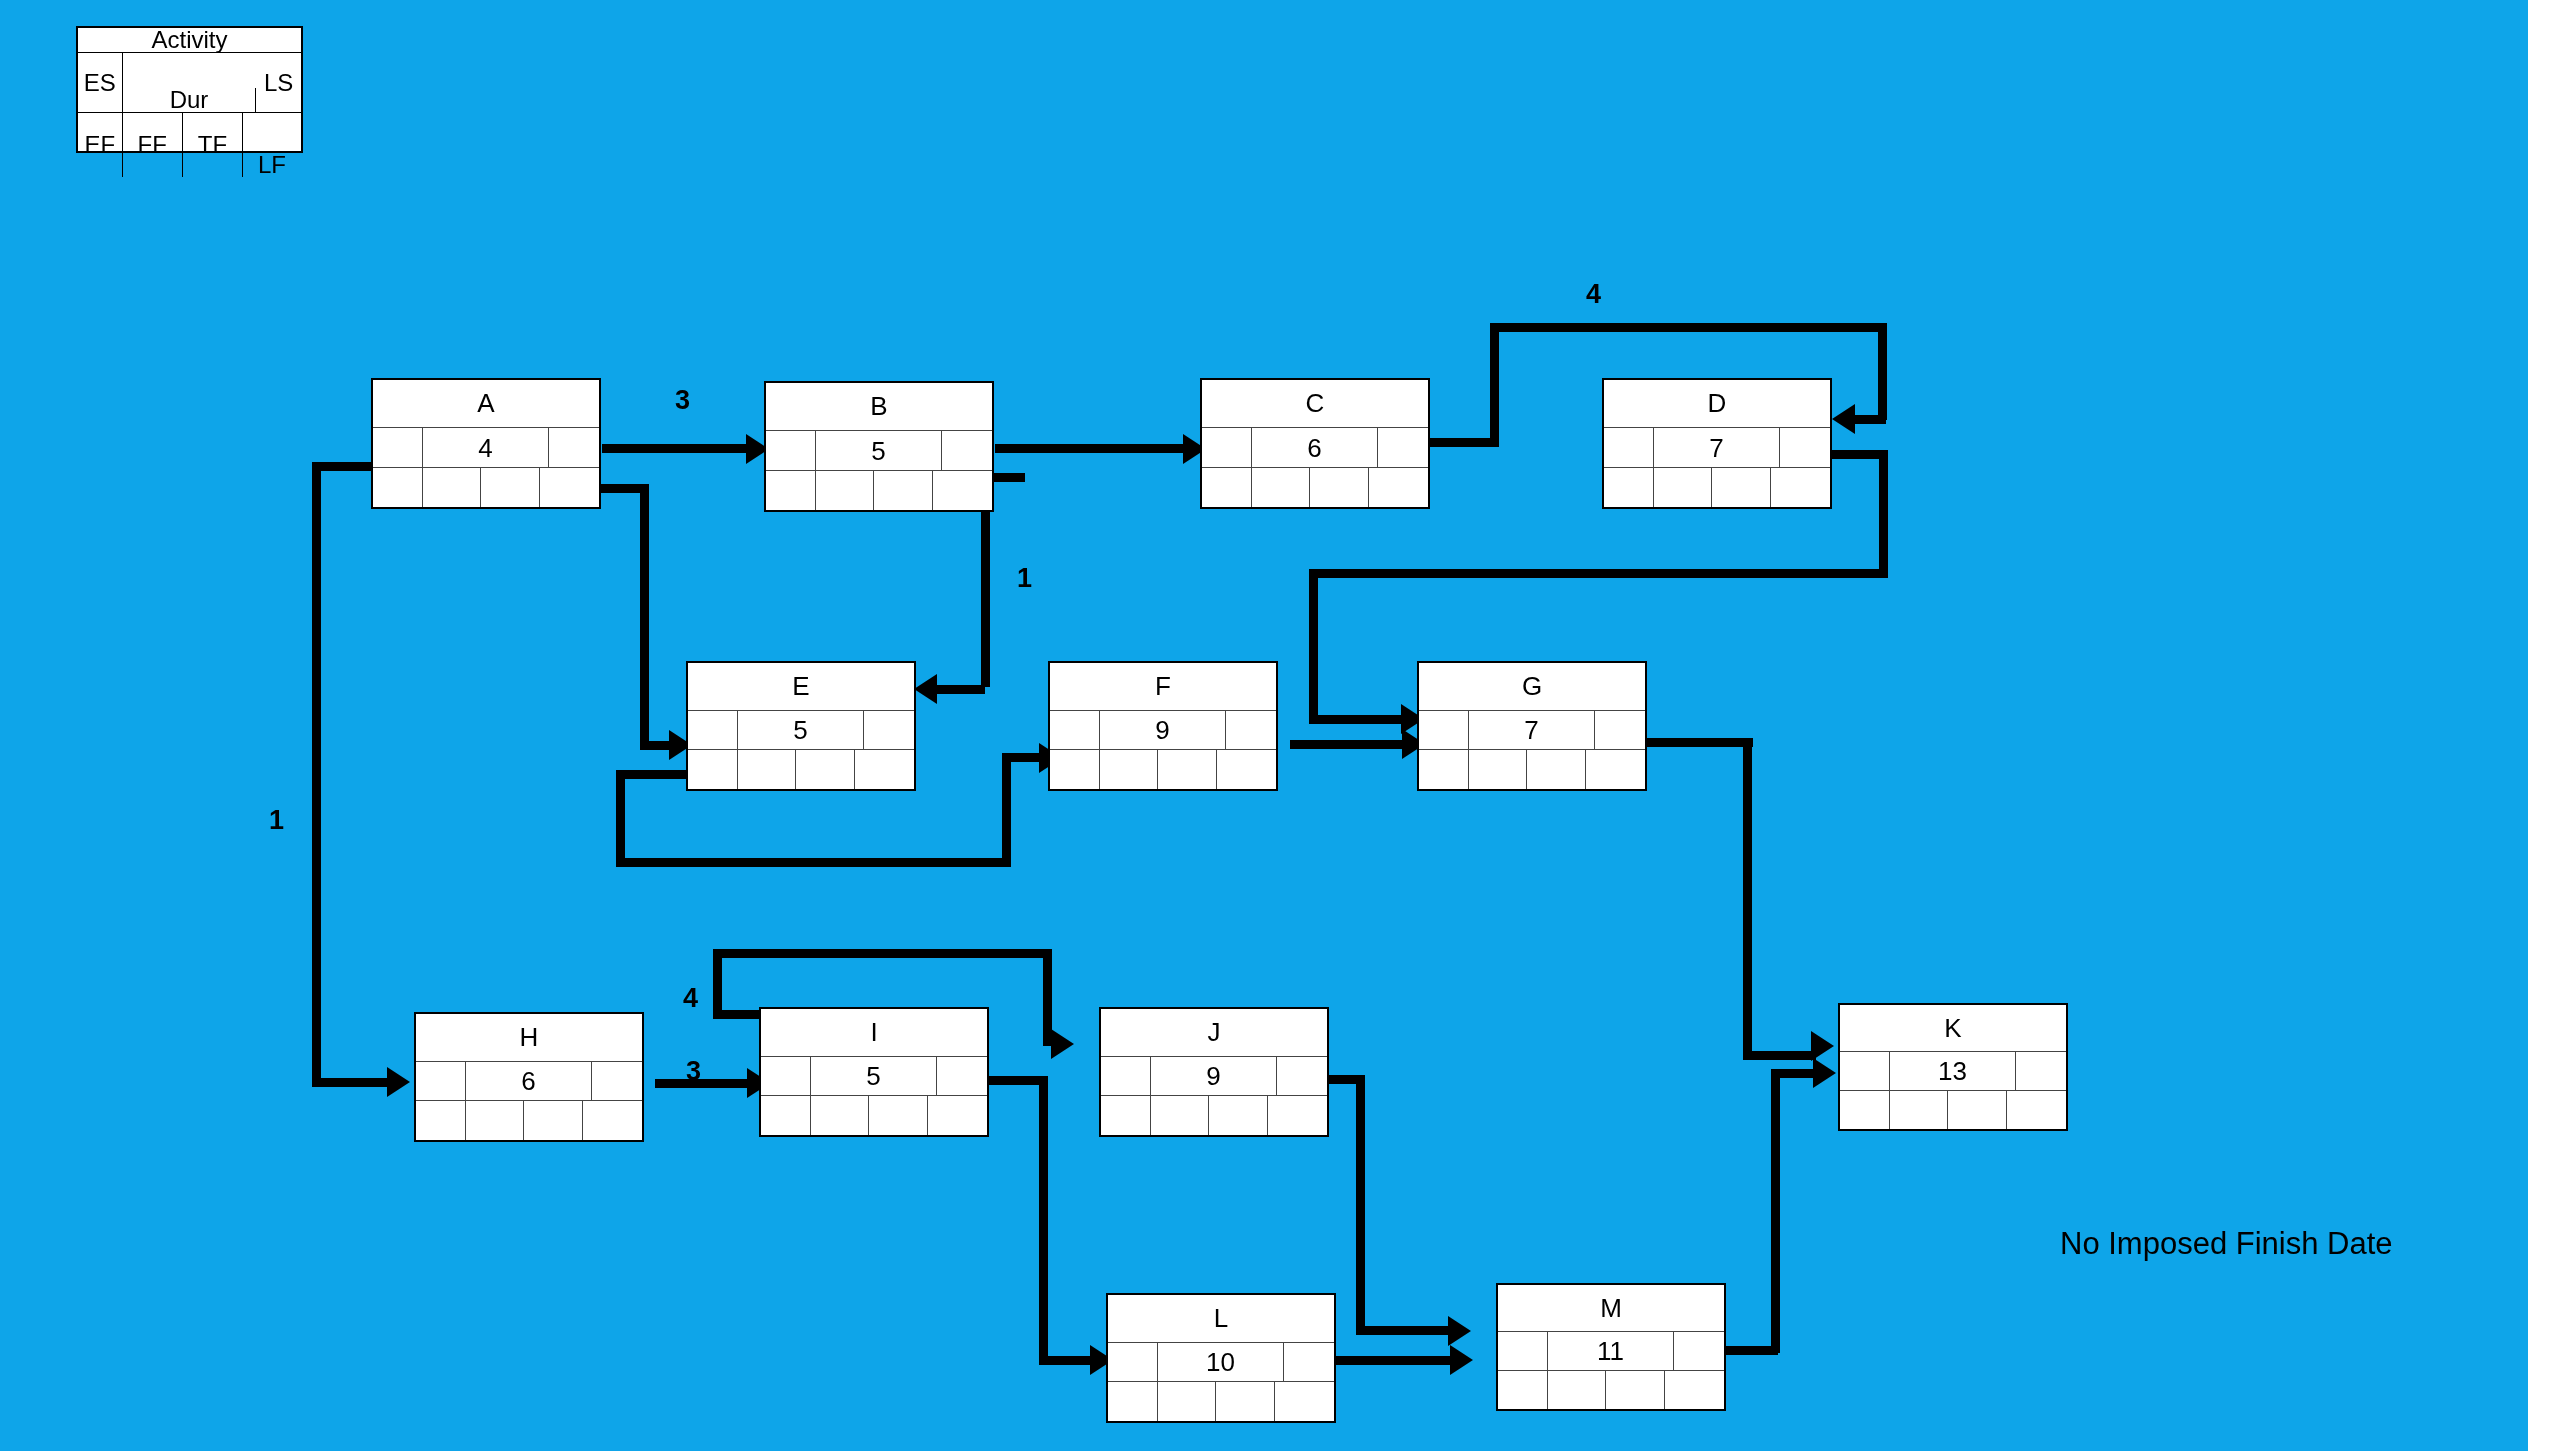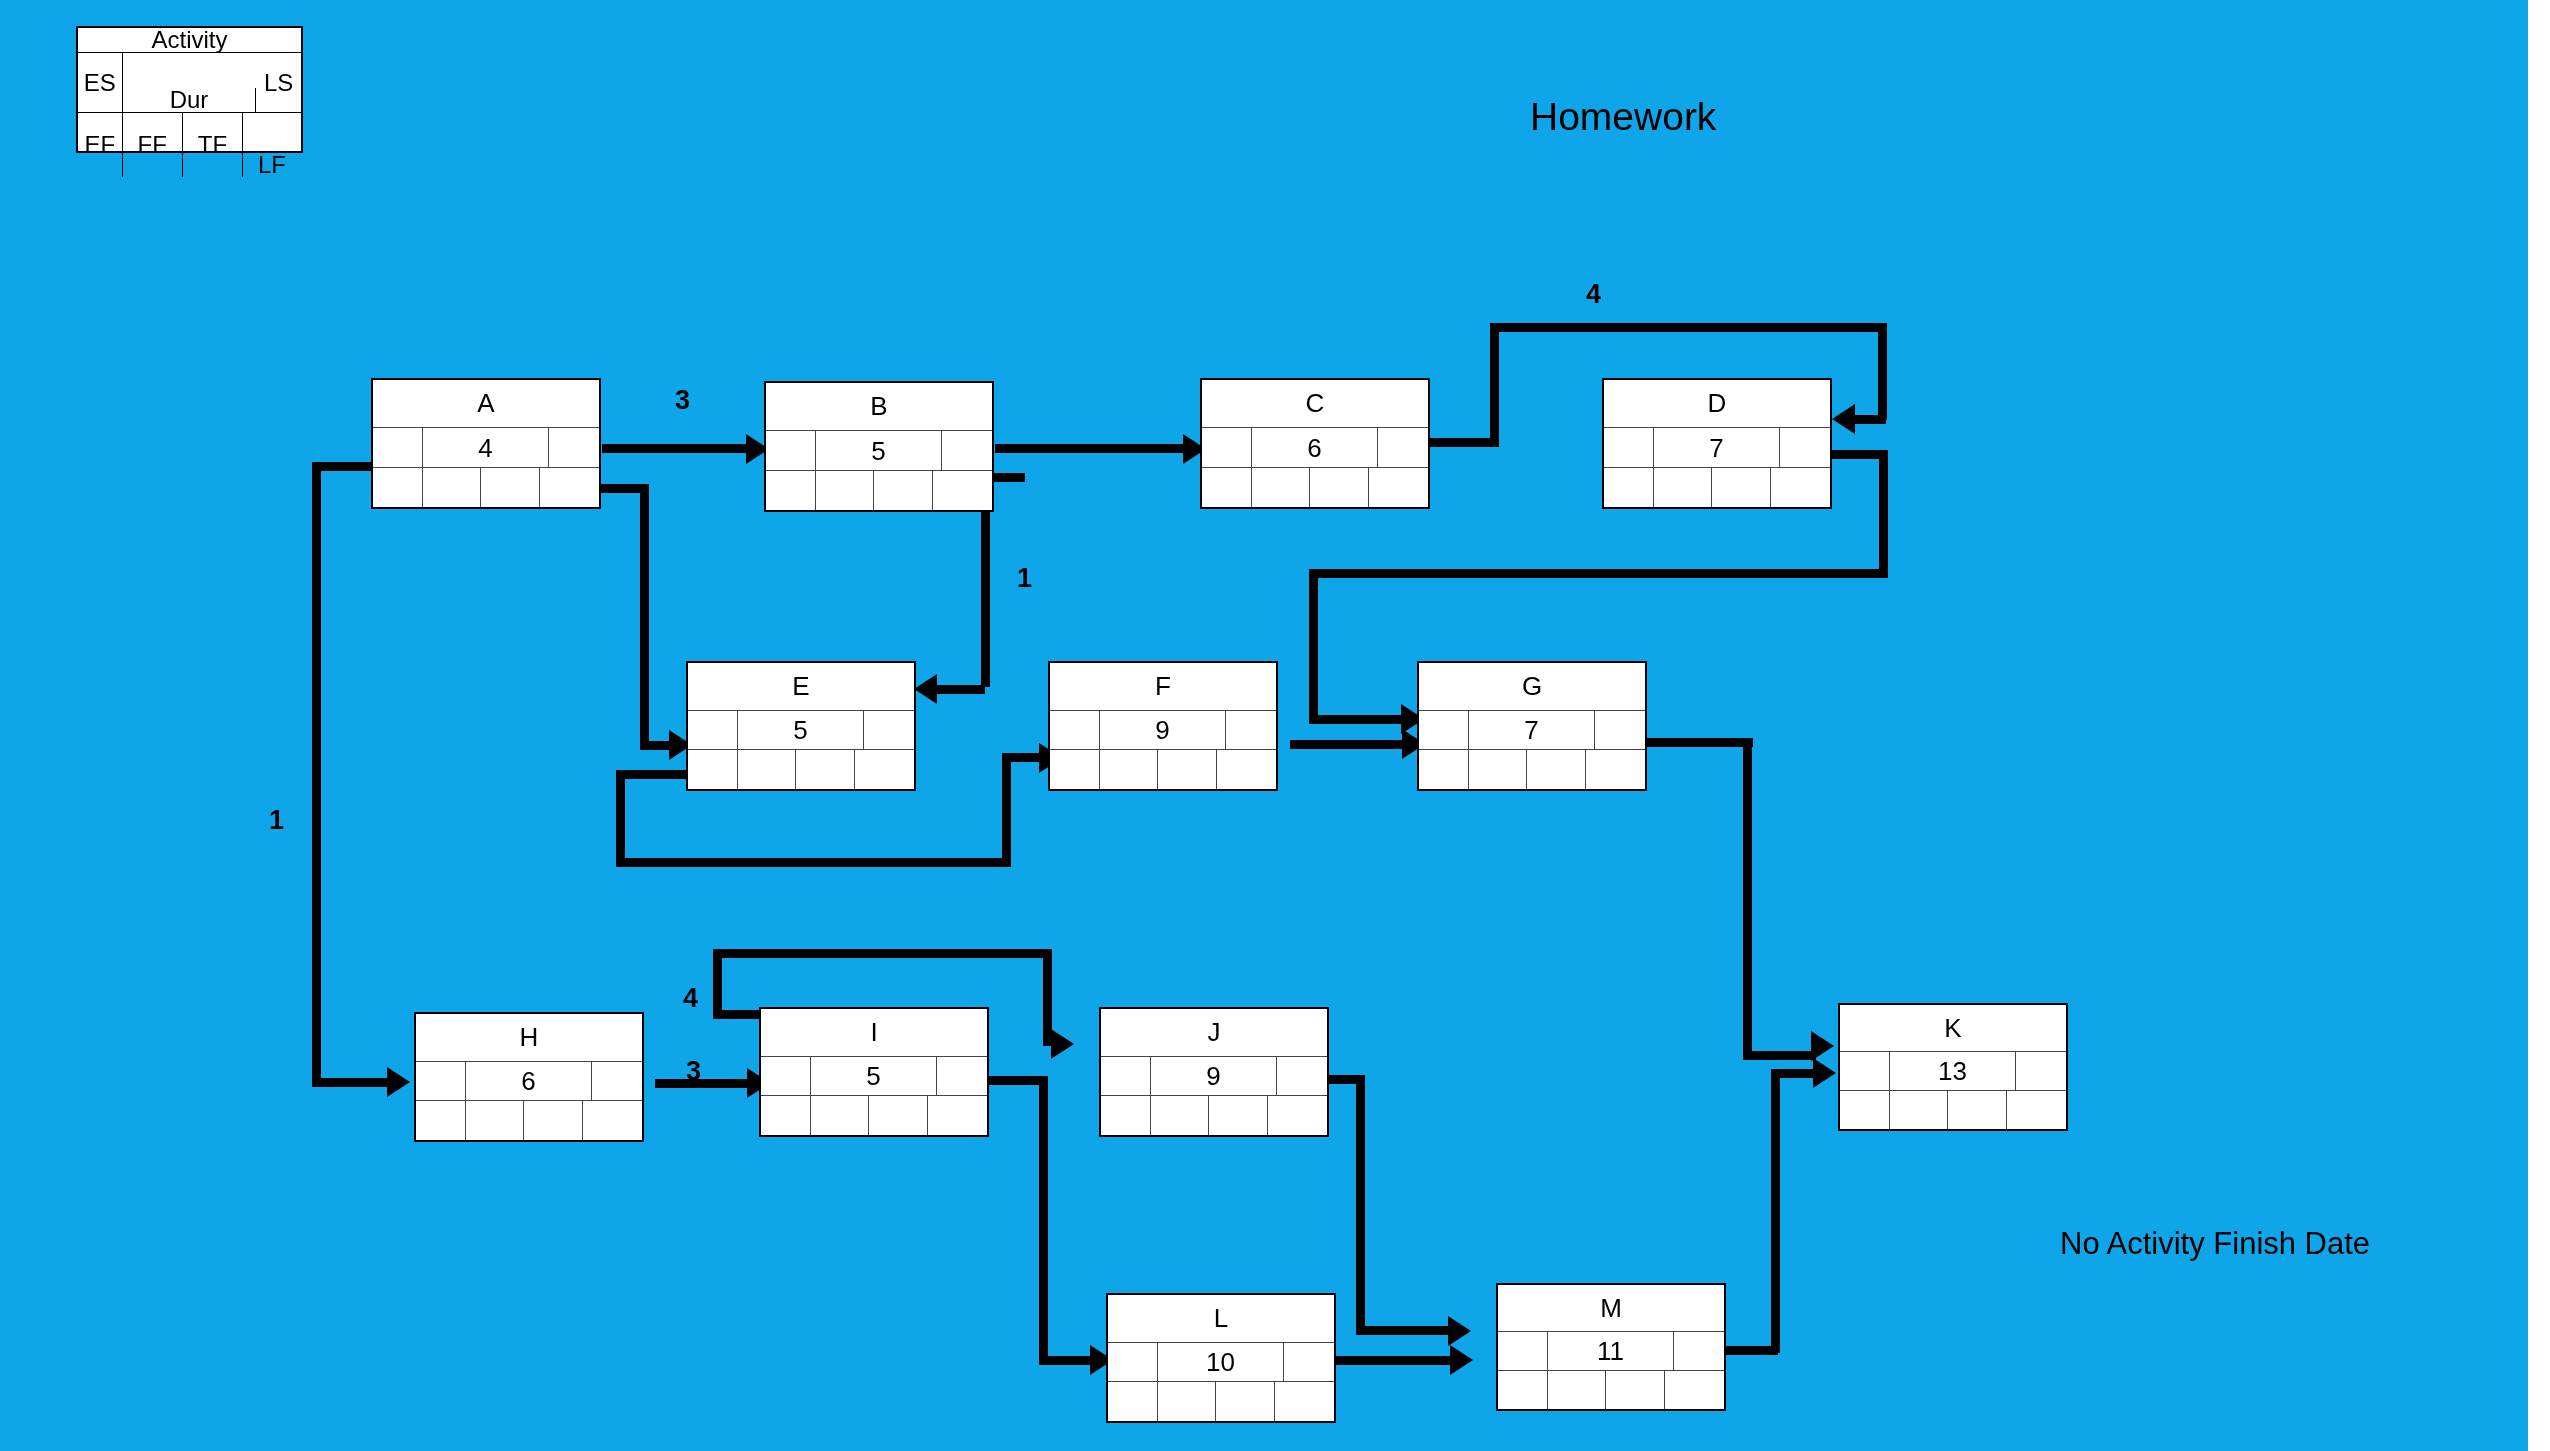--- a/index.html
+++ b/index.html
@@ -181,24 +181,23 @@
     </div>
     <div class="legend-row">
       <div class="legend-cell lg-ef">EF</div>
       <div class="legend-cell lg-ff">FF</div>
       <div class="legend-cell lg-tf">TF</div>
       <div class="legend-cell lg-lf">LF</div>
     </div>
   </div>
 
   <div class="doc-title">
-    <div>Homework</div>
-  </div>
-
-  <div class="footnote">No Activity Finish Date</div>
+  </div>
+
+  <div class="footnote">No Imposed Finish Date</div>
 
   <div class="h-seg" style="left:602px; top:444px; width:145px;"></div>
   <div class="arrow-r" style="left:746px; top:434px;"></div>
   <div class="lag" style="left:675px; top:387px;">3</div>
 
   <div class="h-seg" style="left:995px; top:444px; width:190px;"></div>
   <div class="arrow-r" style="left:1183px; top:434px;"></div>
 
   <div class="h-seg" style="left:1429px; top:438px; width:70px;"></div>
   <div class="v-seg" style="left:1490px; top:323px; height:120px;"></div>

